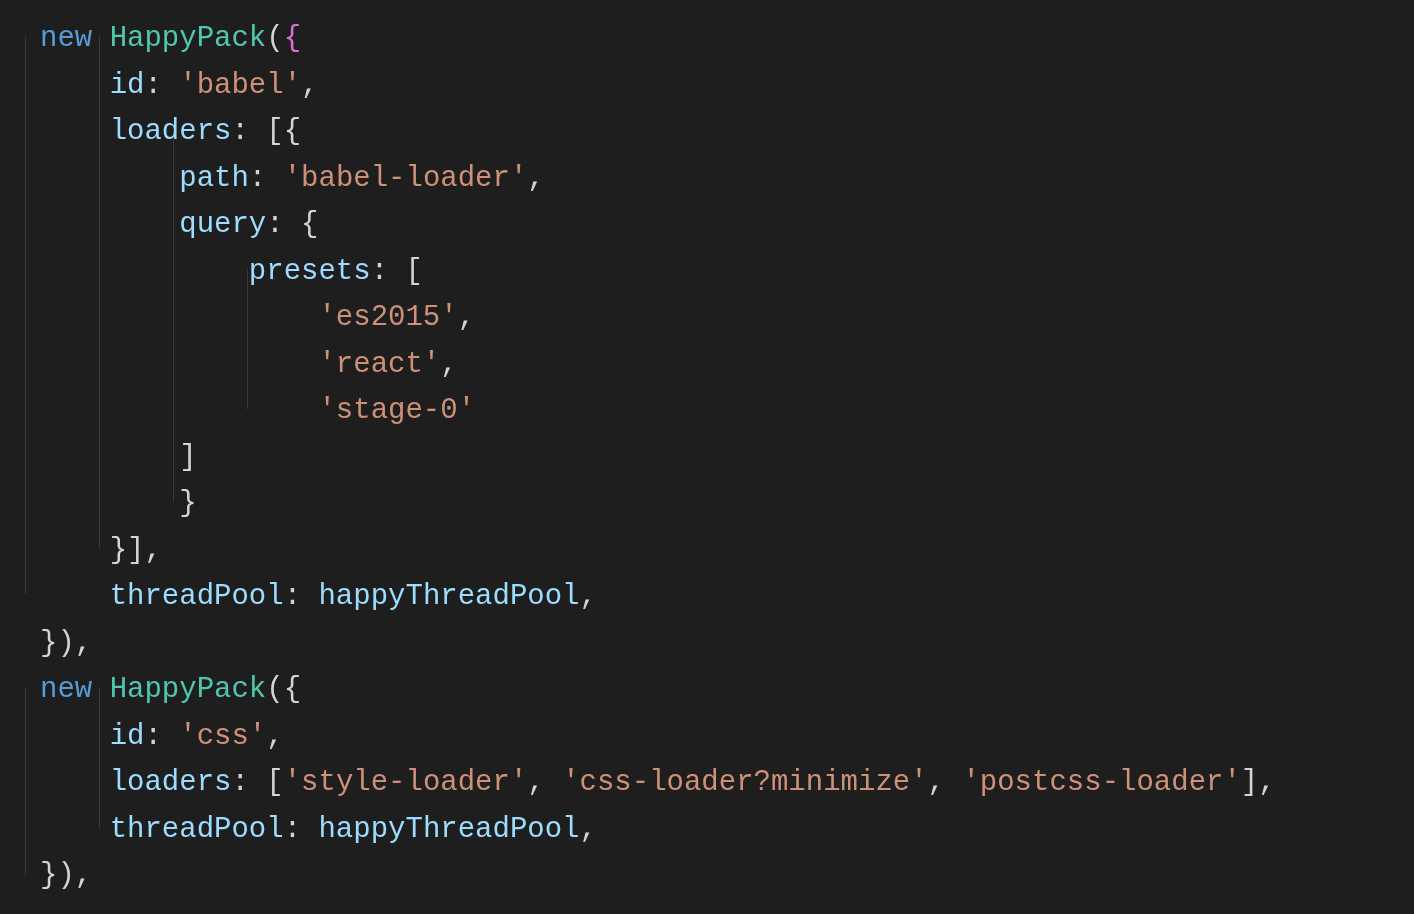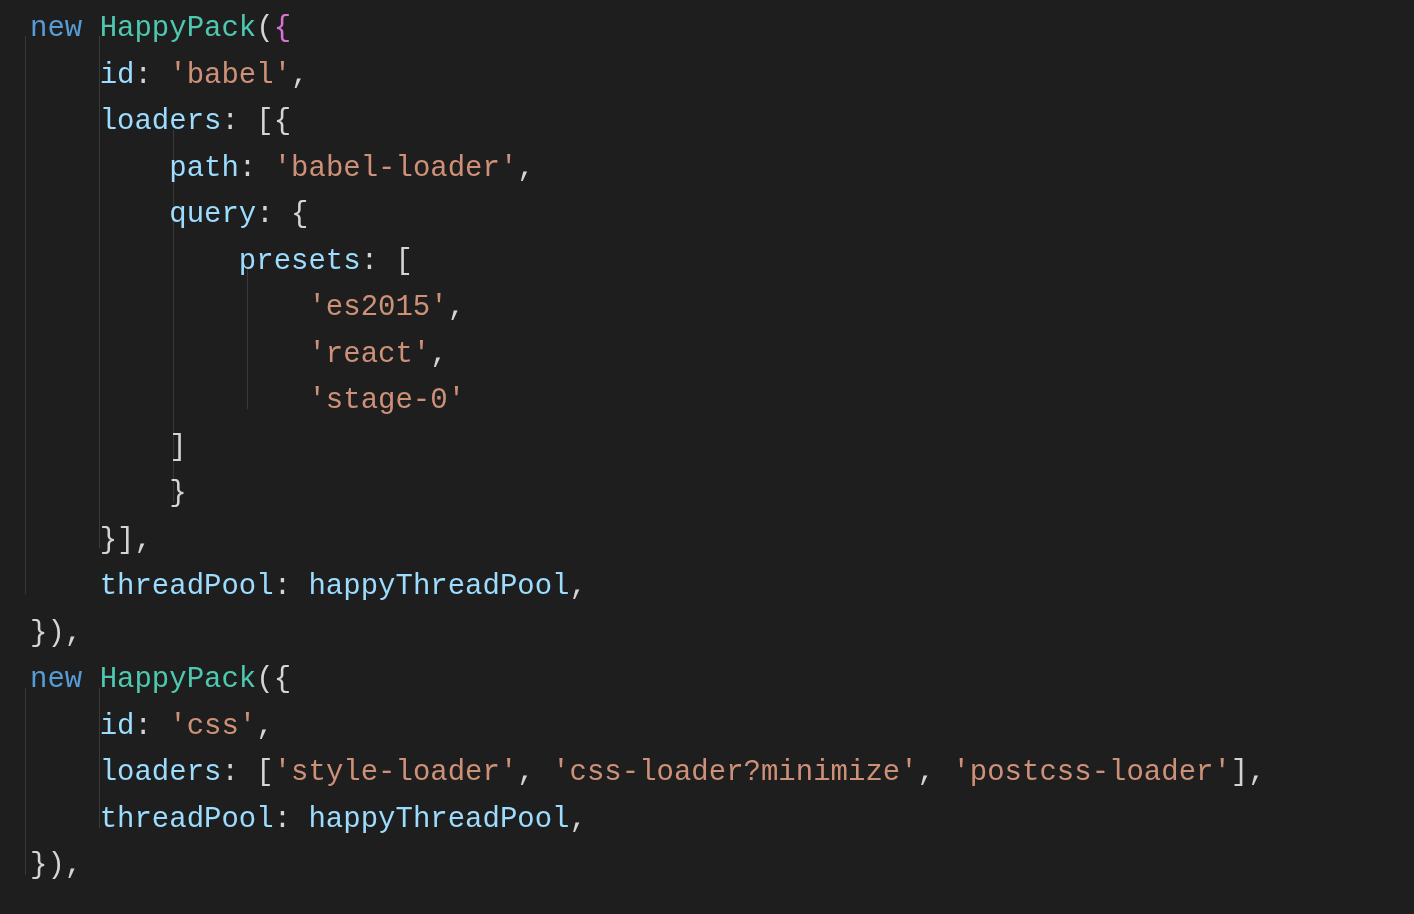--- a/index.html
+++ b/index.html
@@ -4,21 +4,21 @@
 <style>
   html, body {
     margin: 0;
     padding: 0;
     background: #1e1e1e;
     width: 1414px;
     height: 914px;
     overflow: hidden;
   }
   pre.code {
-    margin: 6px;
+    margin: 16px;
     padding: 0 0 0 24px;
     font-family: "Menlo", "Consolas", "Courier New", monospace;
     font-size: 29px;
     line-height: 46.5px;
     color: #d4d4d4;
     white-space: pre;
     position: relative;
   }
   .tok-kw    { color: #569cd6; }   
   .tok-class { color: #4ec9b0; }   

